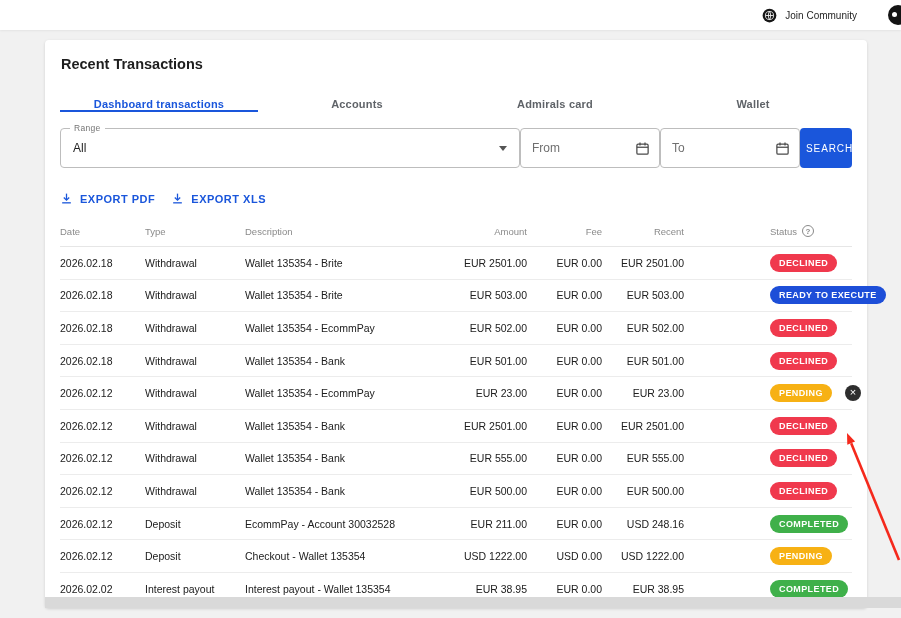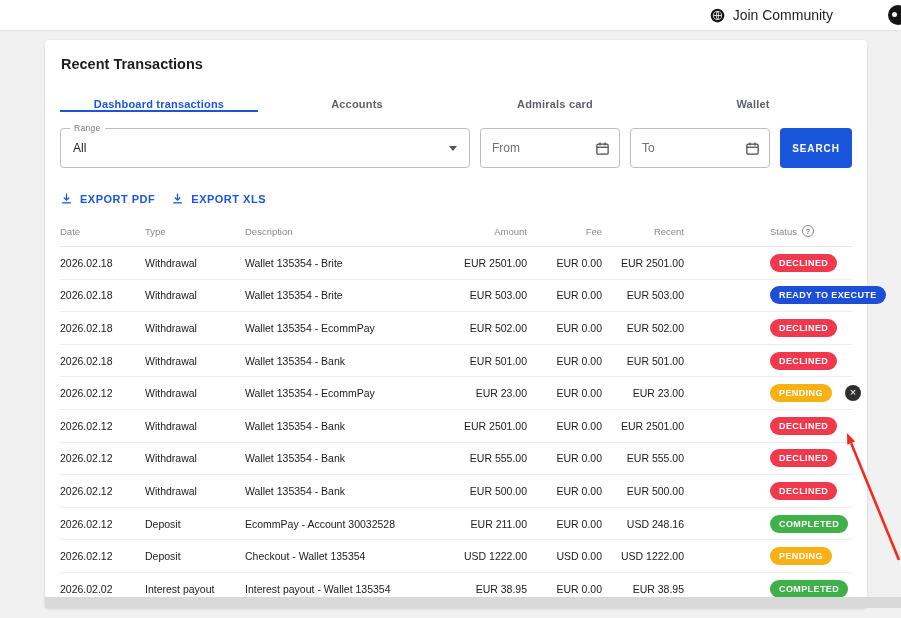--- a/index.html
+++ b/index.html
@@ -7,52 +7,52 @@
   body {
     margin:0; width:901px; height:618px; overflow:hidden;
     background:#f1f1f1; font-family:"Liberation Sans", sans-serif;
     position:relative;
   }
   
   .topbar {
     height:30px; background:#fff; display:flex; align-items:center;
     justify-content:flex-end; position:relative; box-shadow:0 1px 2px rgba(0,0,0,.06);
   }
-  .join-btn { display:flex; align-items:center; gap:8px; font-size:14px; color:#1f1f1f; margin-right:68px; cursor:pointer; }
+  .join-btn { display:flex; align-items:center; gap:8px; font-size:10px; color:#1f1f1f; margin-right:44px; cursor:pointer; }
   .avatar { position:absolute; right:-7px; top:5px; width:20px; height:20px; border-radius:50%; background:#141414; cursor:pointer; }
   .avatar::after { content:""; position:absolute; left:4px; top:7px; width:5px; height:5px; border-radius:50%; background:#fff; }
   
   .card {
     margin:10px 34px 0 45px; width:822px; height:568px; background:#fff;
     border-radius:4px; box-shadow:0 1px 3px rgba(0,0,0,.14);
     padding:14px 15px 0; position:relative;
   }
   .title { font-size:14.5px; font-weight:bold; color:#1e1e1e; margin:2px 0 0 1px; }
   
   .tabs { display:flex; margin-top:14px; }
   .tab { flex:1; text-align:center; padding:12px 0 0; font-size:11px; font-weight:bold;
          color:#5f6368; letter-spacing:.2px; cursor:pointer; border-bottom:2px solid transparent; }
   .tab.active { color:var(--blue); border-bottom-color:var(--blue); }
   
-  .filters { display:flex; gap:10px; margin-top:16px; height:40px; }
+  .filters { display:flex; margin-top:16px; height:40px; }
   .select { position:relative; flex:1; border:1px solid #bdbdbd; border-radius:4px;
             display:flex; align-items:center; padding:0 12px; cursor:pointer; background:#fff; }
   .float-label { position:absolute; top:-6px; left:9px; background:#fff; padding:0 4px;
                  font-size:8.5px; color:#757575; letter-spacing:.3px; }
   .select-value { font-size:12px; color:#1f1f1f; }
   .caret { margin-left:auto; width:0; height:0; border-left:4.5px solid transparent;
            border-right:4.5px solid transparent; border-top:5.5px solid #555; }
   .datefield { width:140px; border:1px solid #bdbdbd; border-radius:4px; display:flex;
                align-items:center; padding:0 9px; background:#fff; }
   .datefield input { border:none; outline:none; width:100%; font-size:12px; color:#333;
                      font-family:inherit; background:transparent; }
   .datefield input::placeholder { color:#6f6f6f; }
   .cal-btn { background:none; border:none; padding:0; display:flex; cursor:pointer; }
-  .search-btn { width:72px; background:var(--blue); color:#fff; border:none; border-radius:4px;
-                font-size:10px; font-weight:bold; letter-spacing:.9px; cursor:pointer; font-family:inherit; }
+  .search-btn { width:52px; background:var(--blue); color:#fff; border:none; border-radius:4px;
+                font-size:10px; font-weight:normal; letter-spacing:.9px; cursor:pointer; font-family:inherit; }
   
   .exports { margin-top:24px; display:flex; gap:16px; }
   .export-link { color:var(--blue); font-size:11px; font-weight:bold; letter-spacing:.5px;
                  display:flex; align-items:center; gap:7px; cursor:pointer; text-decoration:none; }
   
   .table { margin-top:20px; }
   .thead, .trow { display:grid; grid-template-columns:85px 100px 190px 92px 75px 82px 168px; }
   .thead { font-size:9.5px; color:#8a8a8a; padding-bottom:9px; border-bottom:1px solid #e6e6e6; align-items:center; }
   .th.num { text-align:right; }
   .th.status { padding-left:86px; display:flex; align-items:flex-end; gap:5px; }

